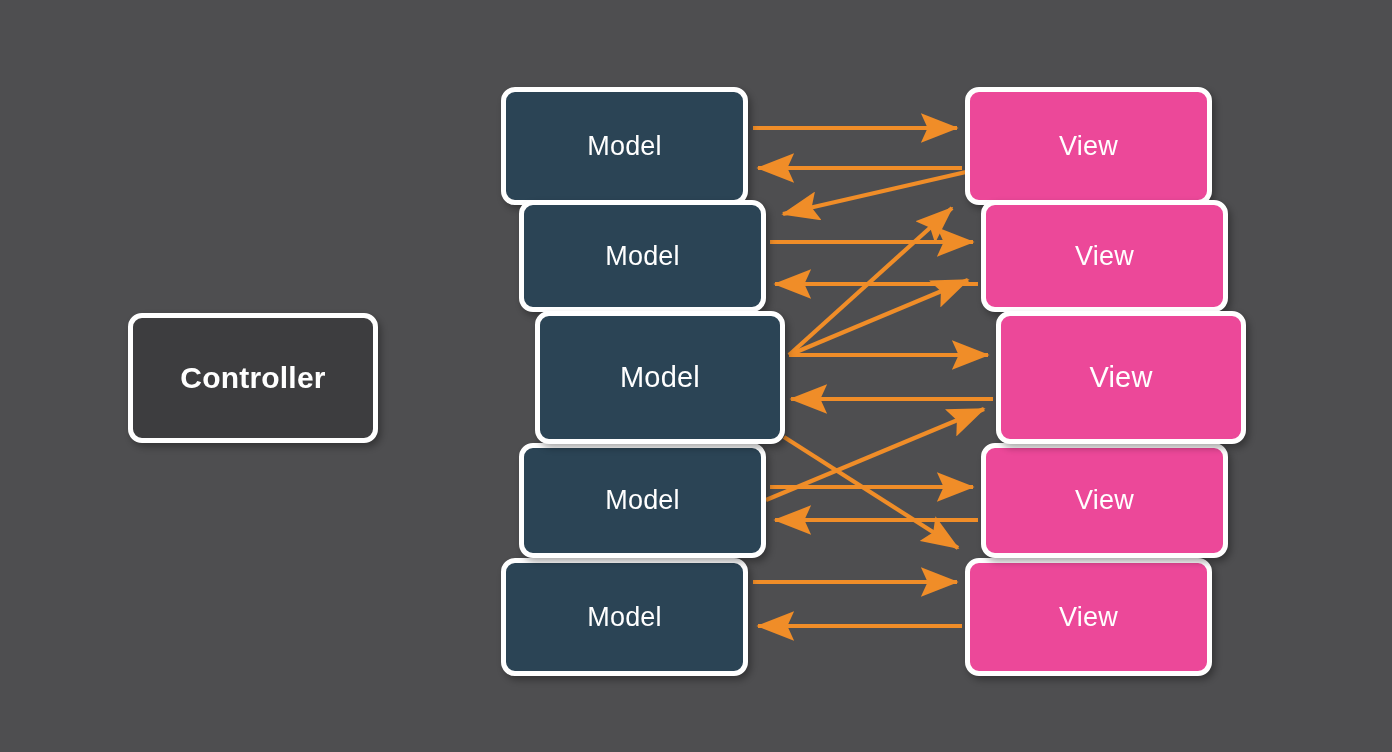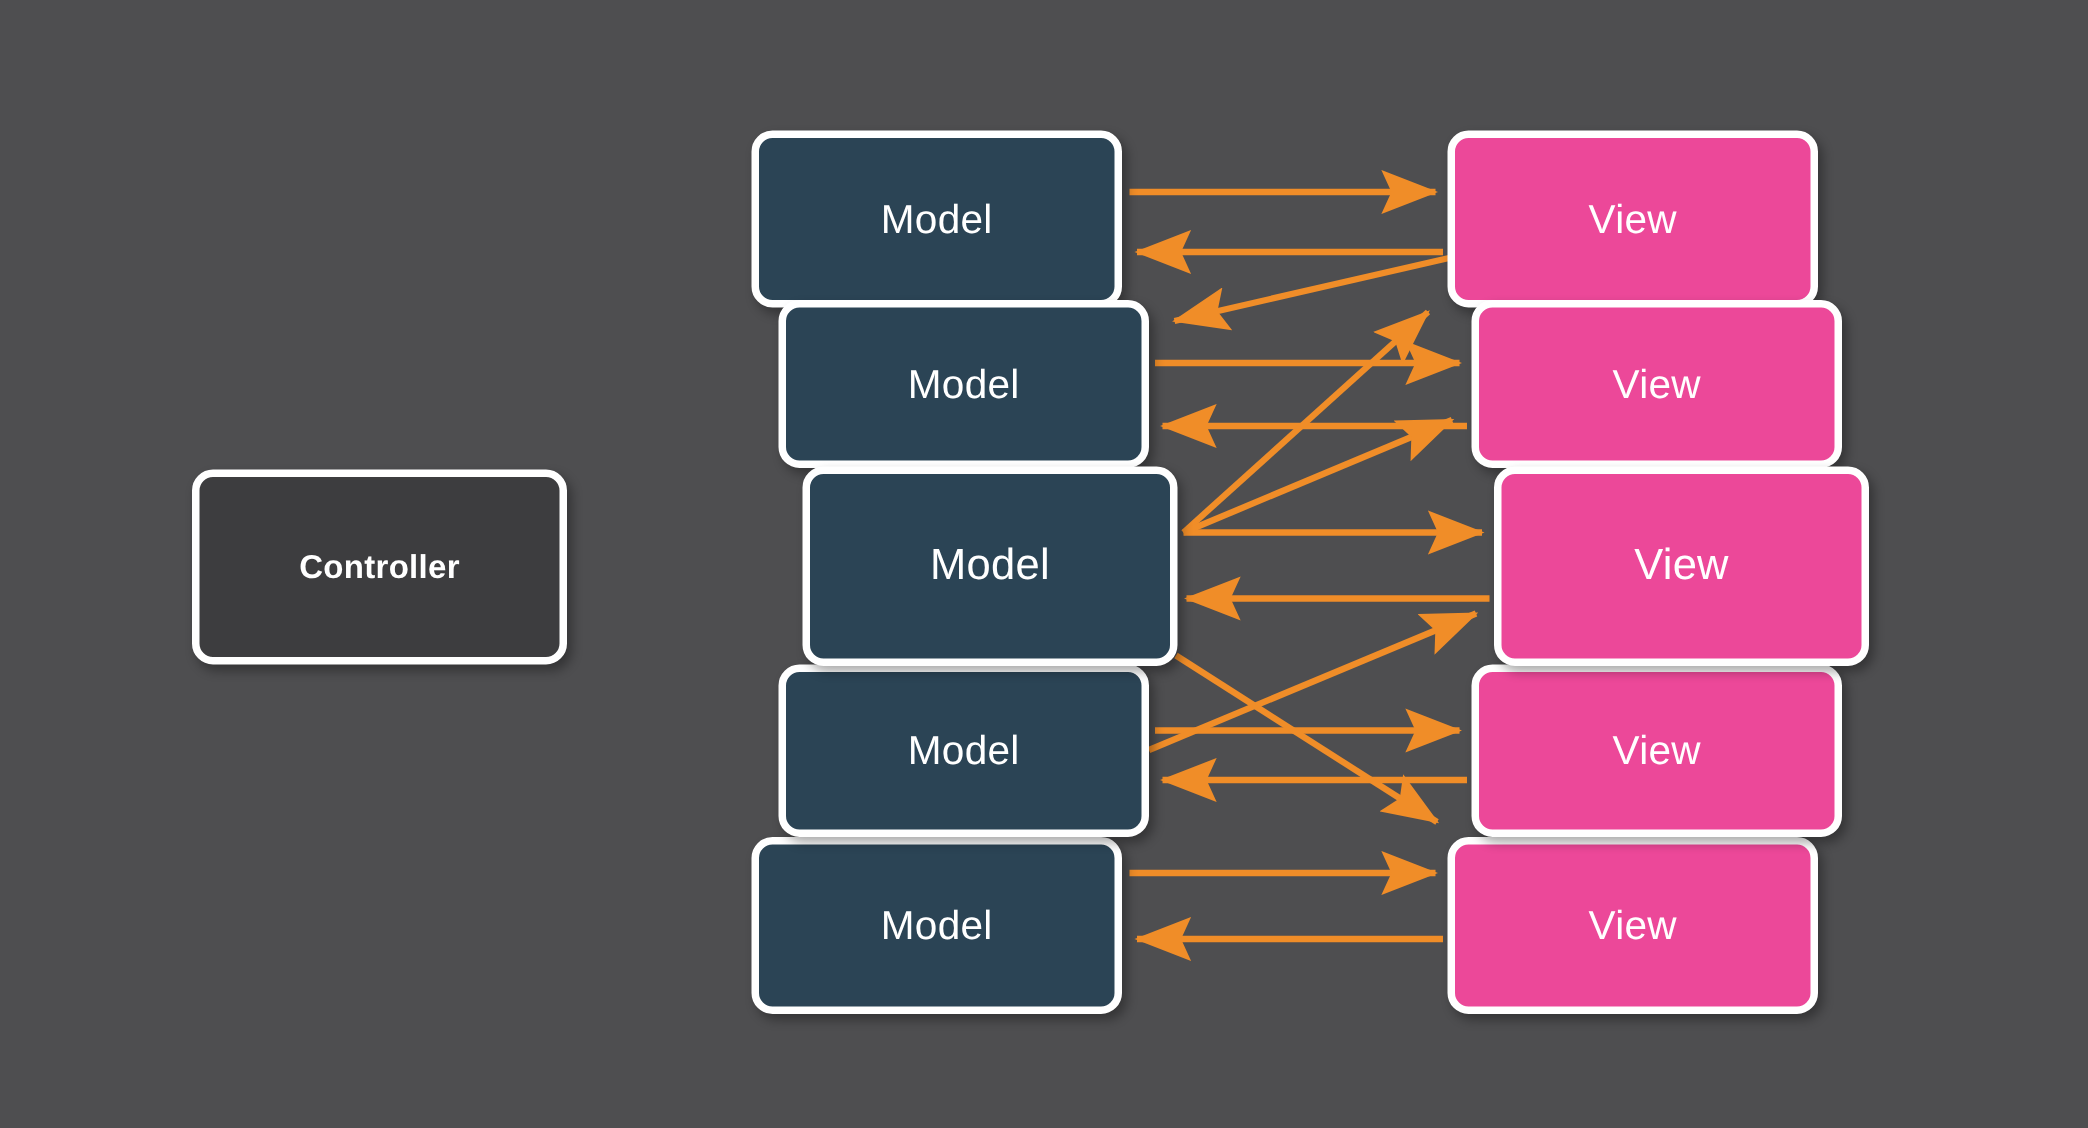--- a/index.html
+++ b/index.html
@@ -19,21 +19,21 @@
     box-sizing:border-box;
     border-radius:14px;
     border:5px solid #ffffff;
     display:flex;align-items:center;justify-content:center;
     color:#ffffff;
     letter-spacing:.2px;
     box-shadow:3px 4px 7px rgba(0,0,0,.33);
     z-index:2;
   }
   .node span{pointer-events:none;}
-  .ctrl{background:#3d3d3f;font-size:22px;font-weight:bold;}
+  .ctrl{background:#3d3d3f;font-size:30px;font-weight:bold;}
   .model{background:#2b4455;font-size:27px;font-weight:normal;justify-content:center;}
   .view{background:#ec4899;font-size:27px;font-weight:normal;}
   .model.big,.view.big{font-size:29px;}
   
   .node.big{z-index:4;}
   .node.lift{z-index:3;}
 </style>
 </head>
 <body>
 

